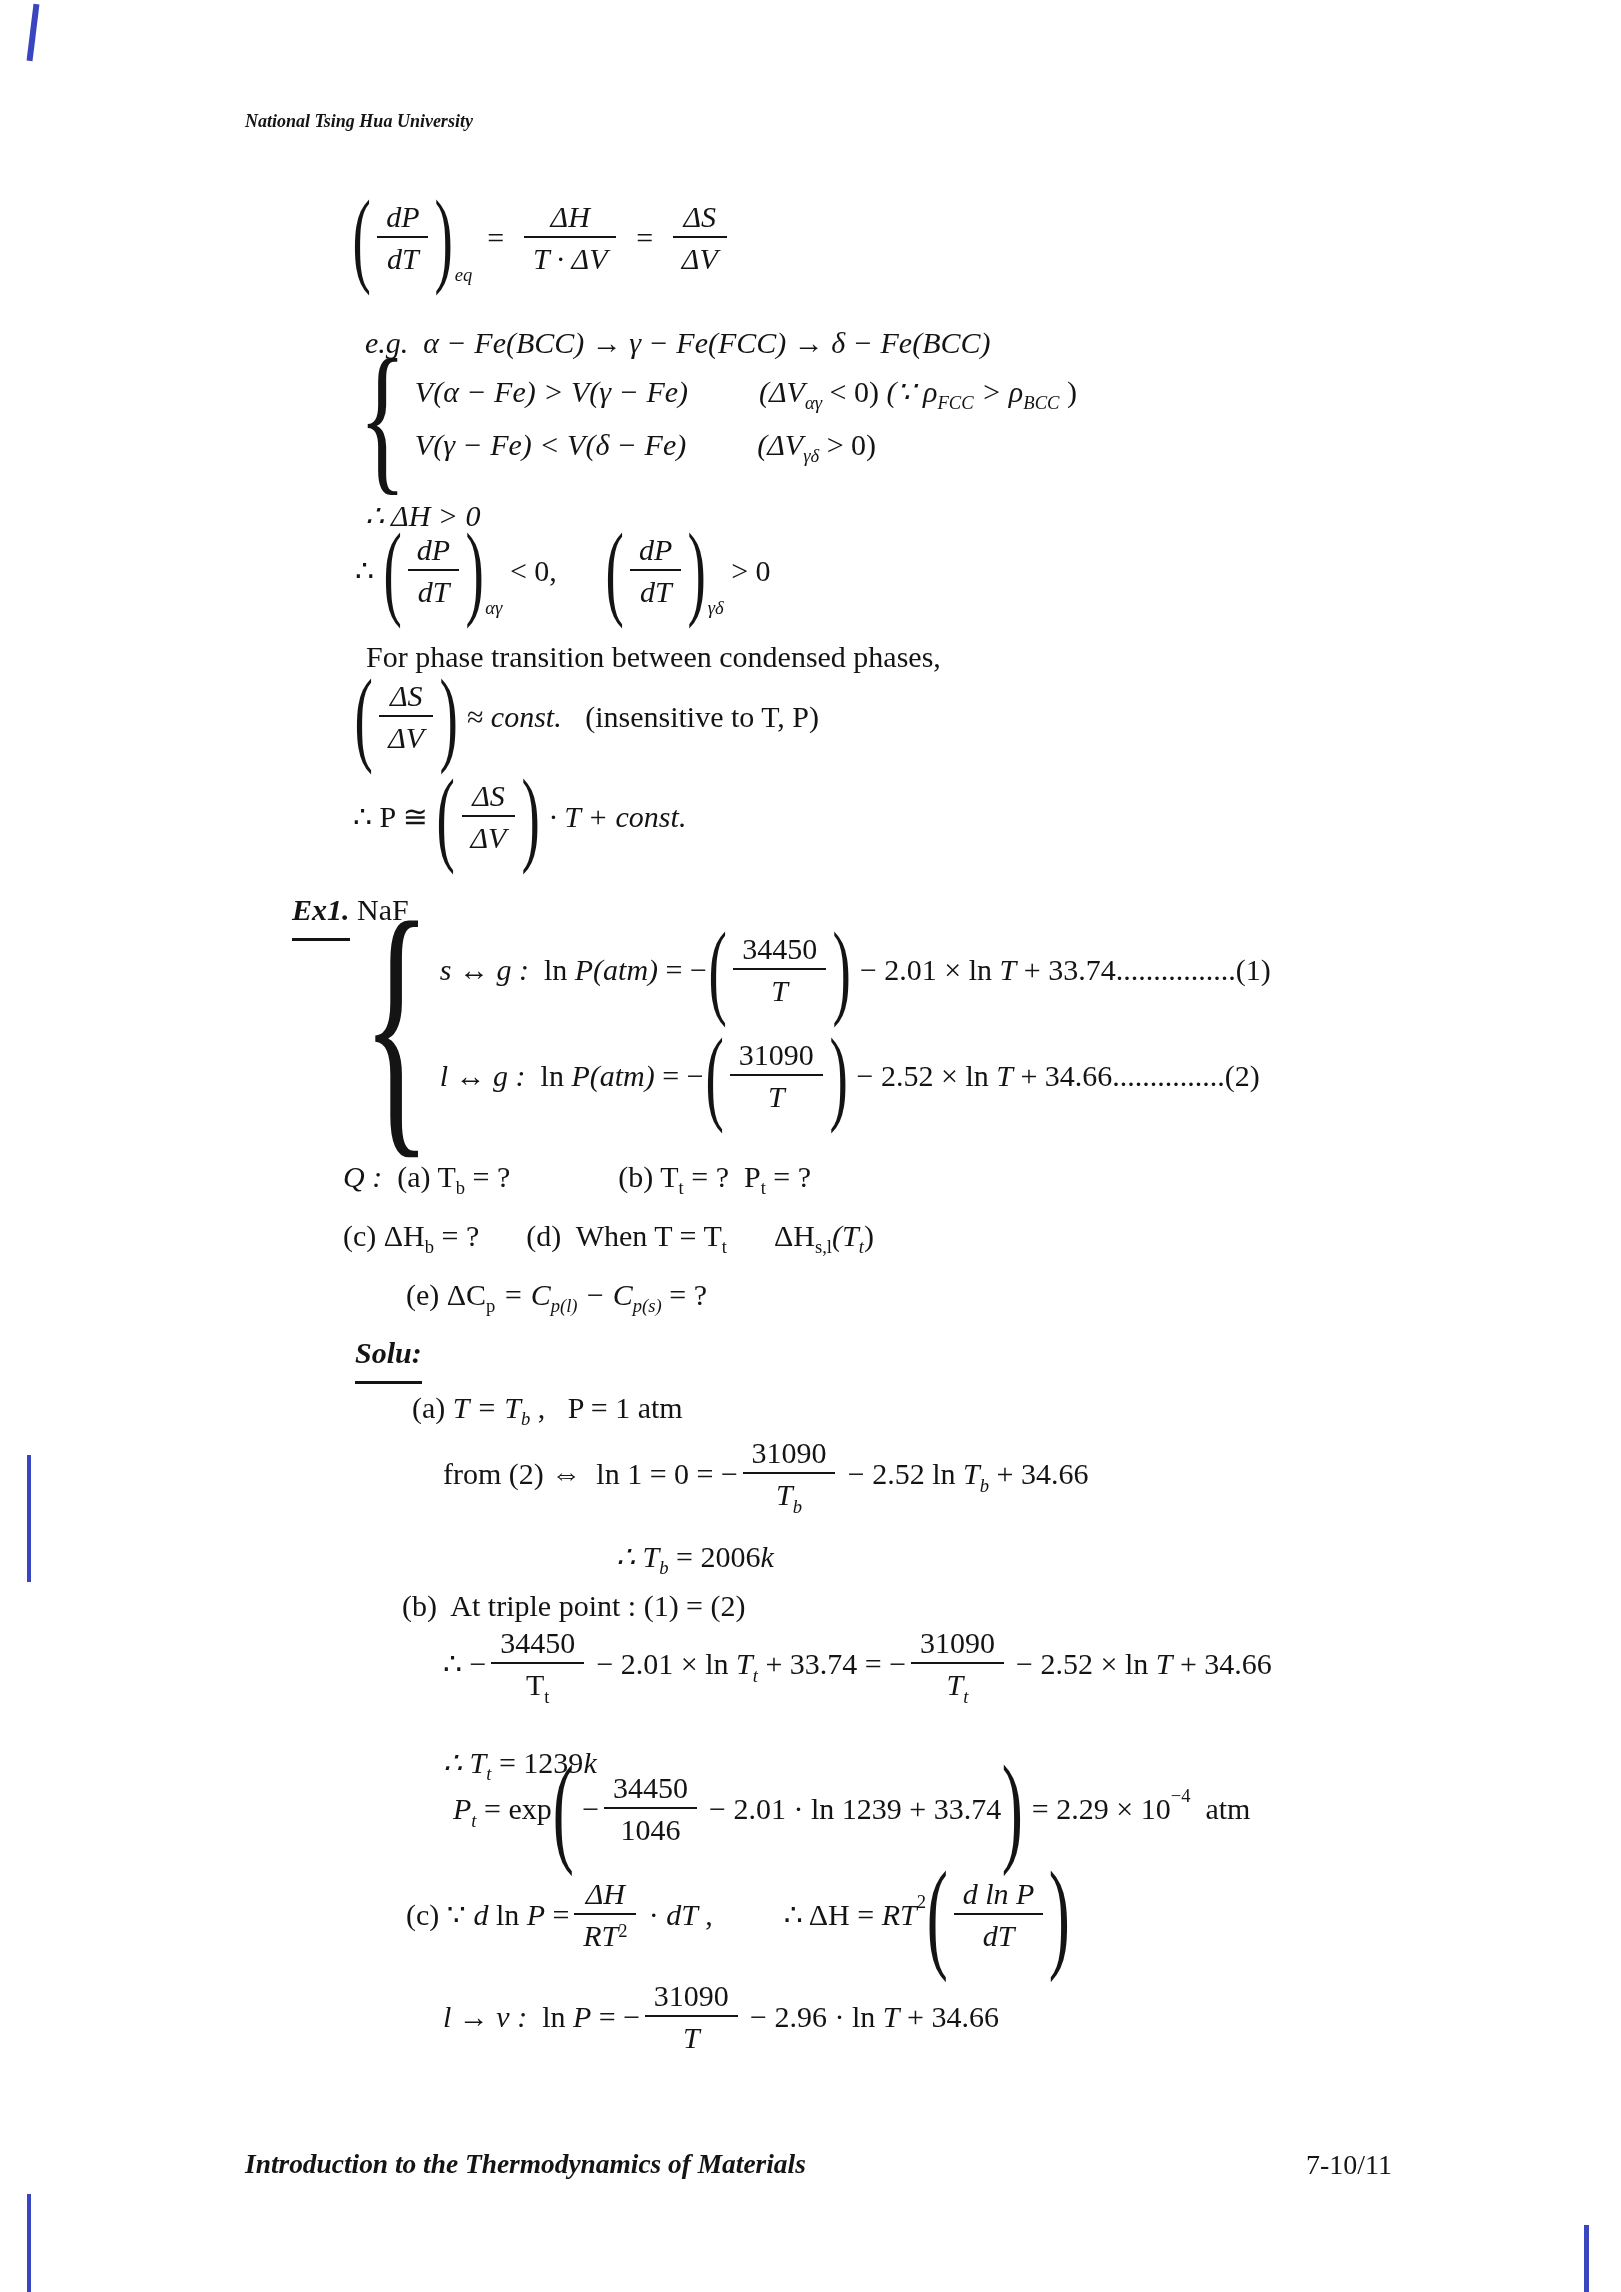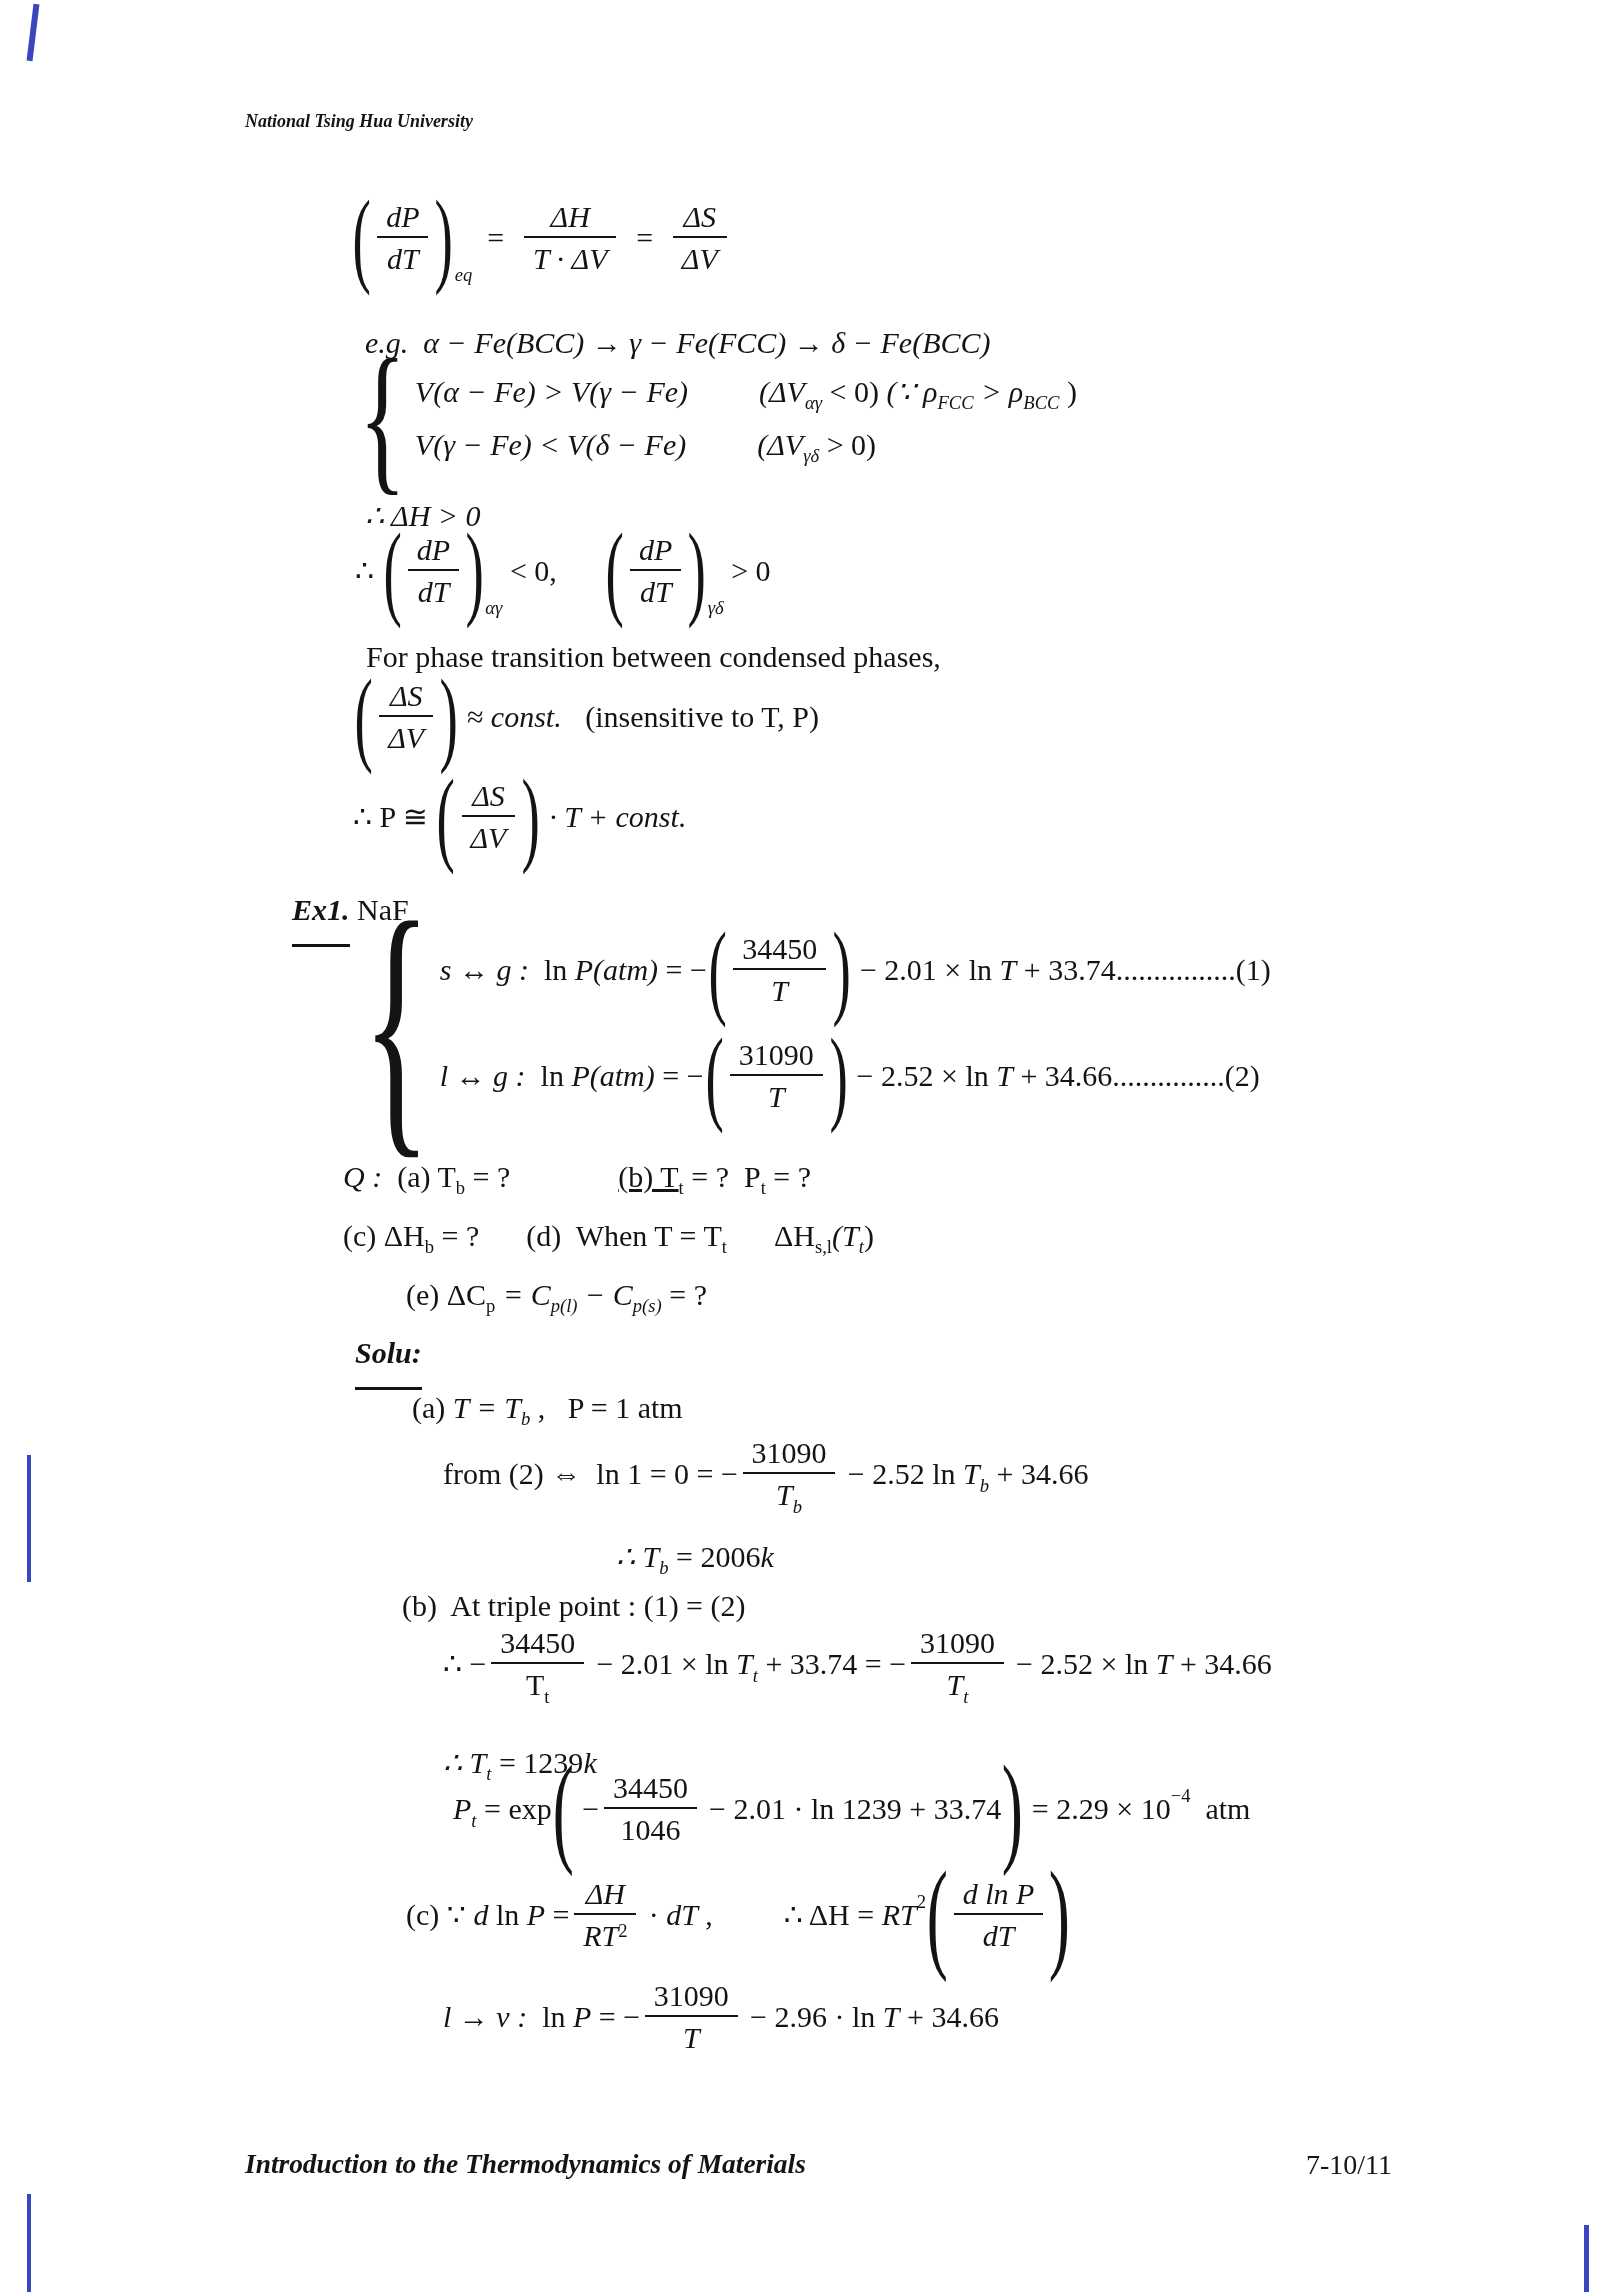--- a/index.html
+++ b/index.html
@@ -4,42 +4,42 @@
 <style>
   html,body { margin:0; padding:0; background:#888; }
   .page { position:relative; width:1621px; height:2293px; background:#ffffff;
           font-family:"Liberation Serif", serif; color:#141414; overflow:hidden; margin:0 auto; }
   .blk { position:absolute; font-size:30px; line-height:1.3; }
   .blk span { white-space:pre; }
   .mrow { display:flex; align-items:center; }
   .col { display:flex; flex-direction:column; }
   .it { font-style:italic; }
   .b  { font-weight:bold; }
-  .u  { display:inline-block; border-bottom:3.9px solid #141414; padding-bottom:18px; line-height:1.05; }
+  .u  { display:inline-block; border-bottom:3.9px solid #141414; padding-bottom:12px; line-height:1.05; }
   
   .frac { display:inline-flex; flex-direction:column; align-items:center; margin:0 4.9px; }
   .frac .num { padding:0 8.8px 3.9px; line-height:1.05; display:flex; align-items:baseline; }
   .frac .bar { align-self:stretch; border-bottom:2px solid #141414; height:0; }
   .frac .den { padding:4.9px 8.8px 0; line-height:1.05; display:flex; align-items:baseline; }
   
   .tw { height:0; display:flex; align-items:center; overflow:visible; }
   .bp { display:block; line-height:1; font-weight:400; transform:scaleX(.52); }
   .s108 { font-size:106px; margin:0 -6.9px; }
   .s124 { font-size:122px; margin:0 -8.8px; }
   .brv { font-size:165px; transform:scaleX(.6);  margin:0 -7.8px 0 -17.6px; }
   .brs { font-size:286px; transform:scaleX(.5);  margin:0 -25.5px 0 -33px; }
   
   .psub { font-size:18.6px; align-self:center; position:relative; top:37px;text-align:center; }
   .sbf  { font-size:18.6px; position:relative; top:11.8px; }
   .spf  { font-size:18.6px; position:relative; top:-12.7px; }
   .sbi  { font-size:18.6px; vertical-align:-6.9px; }
   .dsub { font-size:18.6px; position:relative; top:7.8px; }
   .dsup { font-size:18.6px; position:relative; top:-8.8px; }
   
-  .g1 { margin-left:23.5px; } .g2 { margin-left:47px; } .g3 { margin-left:71px; } .g4 { margin-left:108px;text-decoration:underline; }
+  .g1 { margin-left:23.5px; } .g2 { margin-left:47px; } .g3 { margin-left:71px; } .g4 { margin-left:108px; }
   
   .art { position:absolute; background:#3a45c0; }
 </style>
 </head>
 <body>
 
 <div class="page">
 
   <div class="art" style="left:30px;top:3.9px;width:5.9px;height:57px;transform:rotate(7deg)"></div>
   <div class="art" style="left:26.5px;top:1455px;width:4.9px;height:127px"></div>

